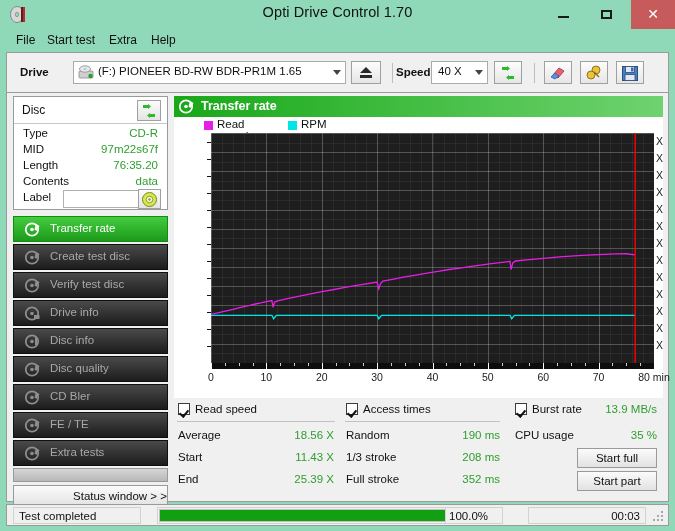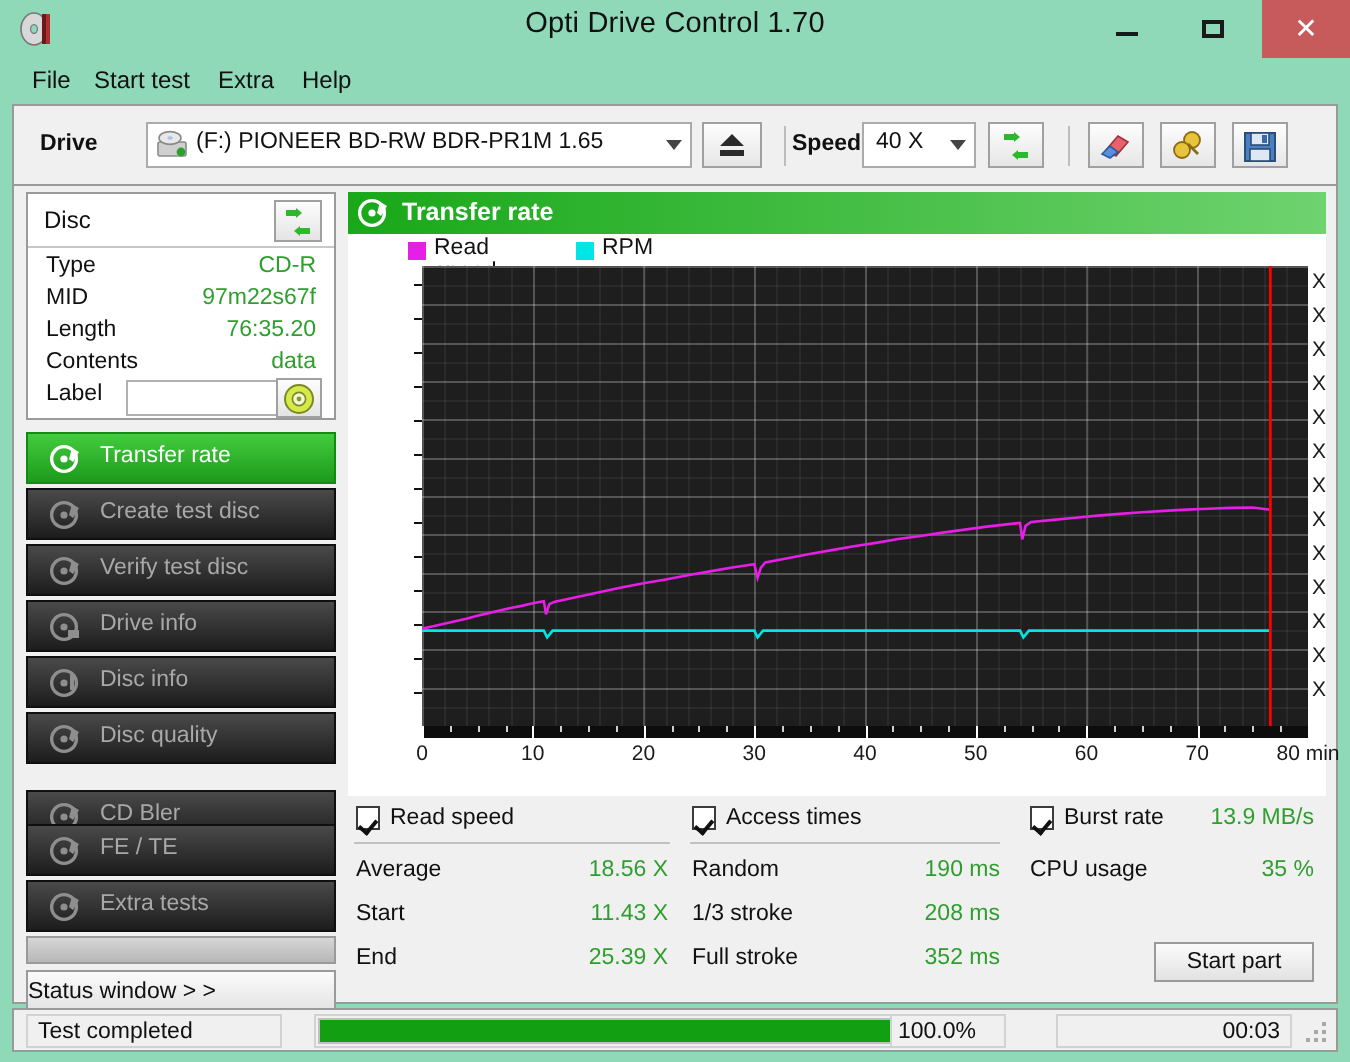--- a/index.html
+++ b/index.html
@@ -118,21 +118,21 @@
     position:absolute;left:36px;top:5px;font-size:11.5px;color:#a8a8a8;white-space:nowrap;
   }
   .navbtn.active .nav-label{color:#ffffff;}
   .nav-ico{position:absolute;left:11px;top:5px;width:15px;height:15px;}
 
   .navfill{position:absolute;left:6px;top:354px;width:155px;height:14px;
      background:linear-gradient(#d6d6d6,#b7b7b7);border:1px solid #9a9a9a;box-sizing:border-box;}
   #status-window-btn{
     position:absolute;left:6px;top:374px;width:155px;height:22px;
     background:linear-gradient(#fbfbfb,#e2e2e2);border:1px solid #9a9a9a;box-sizing:border-box;
-    font-size:11.5px;color:#111;text-align:left;line-height:20px;cursor:default;
+    font-size:11.5px;color:#111;text-align:right;line-height:20px;cursor:default;
   }
 
   
   .chart-wrap{
     position:absolute;left:167px;top:3px;width:489px;height:302px;
   }
   .chart-header{
     position:absolute;left:0;top:0;width:489px;height:21px;
     background:linear-gradient(to right,#18a818,#6fd36f);
   }
@@ -407,21 +407,21 @@
       <span class="nav-ico">
         <svg width="15" height="15" viewBox="0 0 15 15">
           <circle cx="7" cy="7.5" r="6.2" fill="none" stroke="#8e8e8e" stroke-width="1.7"></circle>
           <circle cx="7" cy="7.5" r="1.8" fill="#8e8e8e"></circle>
           <path d="M11 2 L14.5 4 L11.5 9 L9.5 7.5 Z" fill="#8e8e8e"></path>
         </svg>
       </span>
       <span class="nav-label">Disc quality</span>
     </div>
 
-    <div class="navbtn" style="top:302px">
+    <div class="navbtn" style="top:291px">
       <span class="nav-ico">
         <svg width="15" height="15" viewBox="0 0 15 15">
           <circle cx="7" cy="7.5" r="6.2" fill="none" stroke="#8e8e8e" stroke-width="1.7"></circle>
           <circle cx="7" cy="7.5" r="1.8" fill="#8e8e8e"></circle>
           <path d="M11 2 L14.5 4 L11.5 9 L9.5 7.5 Z" fill="#8e8e8e"></path>
         </svg>
       </span>
       <span class="nav-label">CD Bler</span>
     </div>
 
@@ -581,20 +581,21 @@
       <div class="st-key" style="left:172px;top:50px">1/3 stroke</div>
       <div class="st-val" style="left:246px;top:50px;width:80px">208 ms</div>
       <div class="st-key" style="left:172px;top:72px">Full stroke</div>
       <div class="st-val" style="left:246px;top:72px;width:80px">352 ms</div>
 
       <div class="chk" style="left:341px;top:2px"></div>
       <div class="stat-col-title" style="left:358px;top:2px">Burst rate</div>
       <div class="st-val" style="left:398px;top:2px;width:85px">13.9 MB/s</div>
       <div class="st-key" style="left:341px;top:28px">CPU usage</div>
       <div class="st-val" style="left:398px;top:28px;width:85px">35 %</div>
+      <div class="actbtn" style="left:403px;top:47px;width:80px;height:20px;line-height:18px">Start full</div>
       <div class="actbtn" style="left:403px;top:70px;width:80px;height:20px;line-height:18px">Start part</div>
     </div>
   </div>
 
   <div class="statusbar">
     <div class="sb-cell" style="left:6px;width:128px">
       <div class="sb-text" style="left:5px;top:2px">Test completed</div>
     </div>
     <div class="sb-cell" style="left:150px;width:309px">
       <div class="progress-track" style="left:1px;top:1px;width:305px;height:13px">

